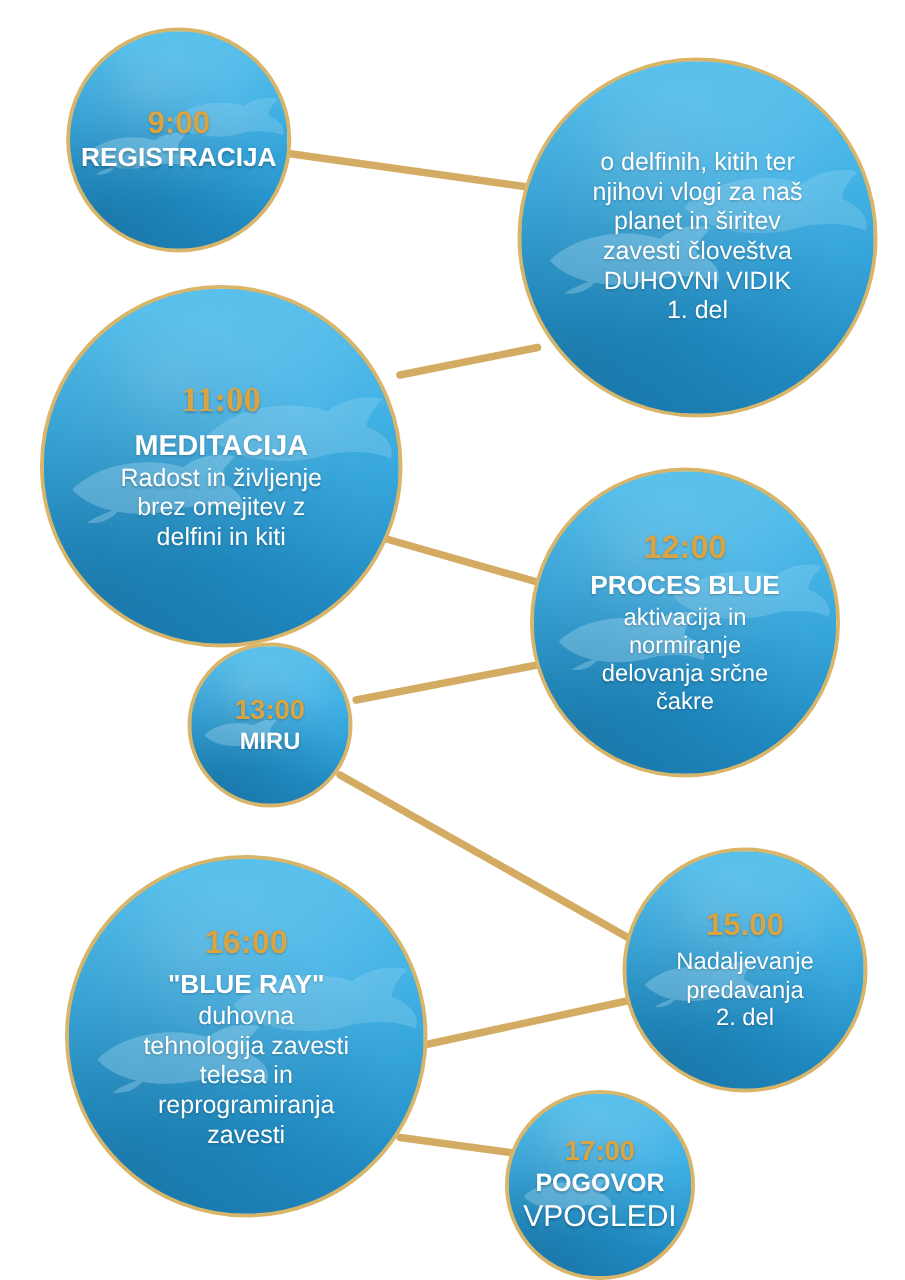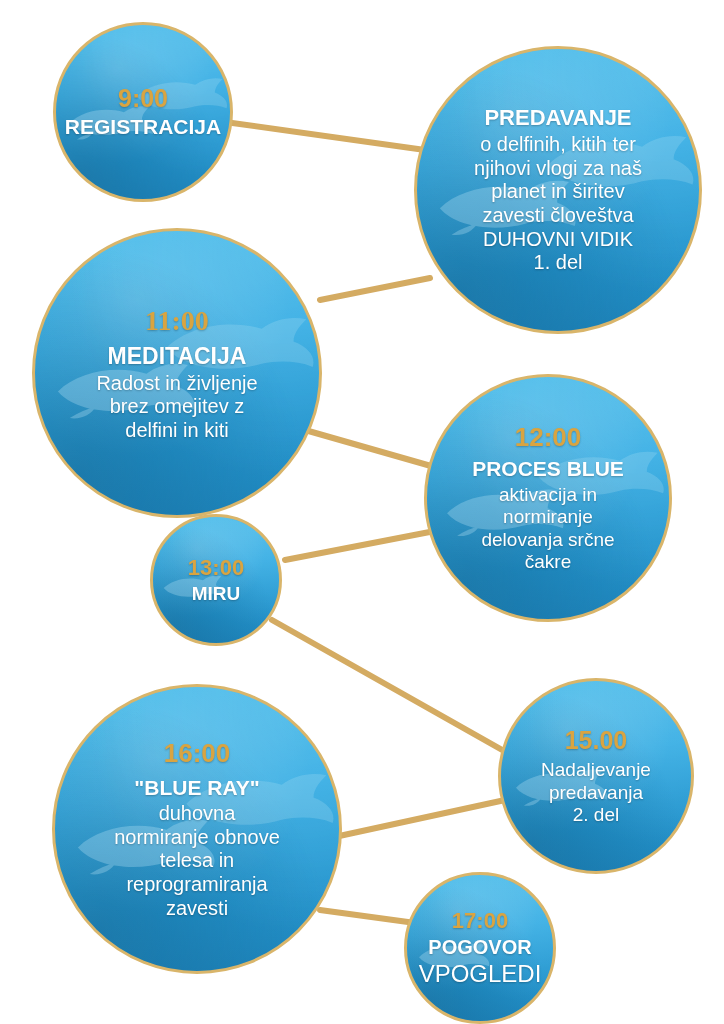--- a/index.html
+++ b/index.html
@@ -168,21 +168,20 @@
 
   <div class="node" id="node-1">
     <div class="water"></div>
     <svg class="dolphin a" viewBox="0 0 100 40">
       <path d="M4 20 C18 6 44 2 64 8 C72 2 82 0 92 2 C86 8 84 12 84 16 C94 20 98 26 96 32 C86 28 74 28 64 30 C44 36 16 34 4 20 Z M30 30 C26 36 20 39 12 38 C18 34 24 32 30 30 Z"></path>
     </svg>
     <svg class="dolphin b" viewBox="0 0 100 40">
       <path d="M4 20 C18 6 44 2 64 8 C72 2 82 0 92 2 C86 8 84 12 84 16 C94 20 98 26 96 32 C86 28 74 28 64 30 C44 36 16 34 4 20 Z"></path>
     </svg>
     <div class="content">
-      <span class="title">PREDAVANJE</span>
       <span class="desc">o delfinih, kitih ter</span>
       <span class="desc desc2">njihovi vlogi za naš</span>
       <span class="desc desc3">planet in širitev</span>
       <span class="desc">zavesti človeštva</span>
       <span class="desc">DUHOVNI VIDIK</span>
       <span class="desc">1. del</span>
     </div>
   </div>
 
   <div class="node" id="node-2">
@@ -249,21 +248,21 @@
     <svg class="dolphin a" viewBox="0 0 100 40">
       <path d="M4 20 C18 6 44 2 64 8 C72 2 82 0 92 2 C86 8 84 12 84 16 C94 20 98 26 96 32 C86 28 74 28 64 30 C44 36 16 34 4 20 Z M30 30 C26 36 20 39 12 38 C18 34 24 32 30 30 Z"></path>
     </svg>
     <svg class="dolphin b" viewBox="0 0 100 40">
       <path d="M4 20 C18 6 44 2 64 8 C72 2 82 0 92 2 C86 8 84 12 84 16 C94 20 98 26 96 32 C86 28 74 28 64 30 C44 36 16 34 4 20 Z"></path>
     </svg>
     <div class="content">
       <span class="time">16:00</span>
       <span class="title">"BLUE RAY"</span>
       <span class="desc">duhovna</span>
-      <span class="desc">normiranje obnove</span>
+      <span class="desc">tehnologija zavesti</span>
       <span class="desc">telesa in</span>
       <span class="desc">reprogramiranja</span>
       <span class="desc">zavesti</span>
     </div>
   </div>
 
   <div class="node" id="node-7">
     <div class="water"></div>
     <svg class="dolphin a" viewBox="0 0 100 40">
       <path d="M4 20 C18 6 44 2 64 8 C72 2 82 0 92 2 C86 8 84 12 84 16 C94 20 98 26 96 32 C86 28 74 28 64 30 C44 36 16 34 4 20 Z"></path>

